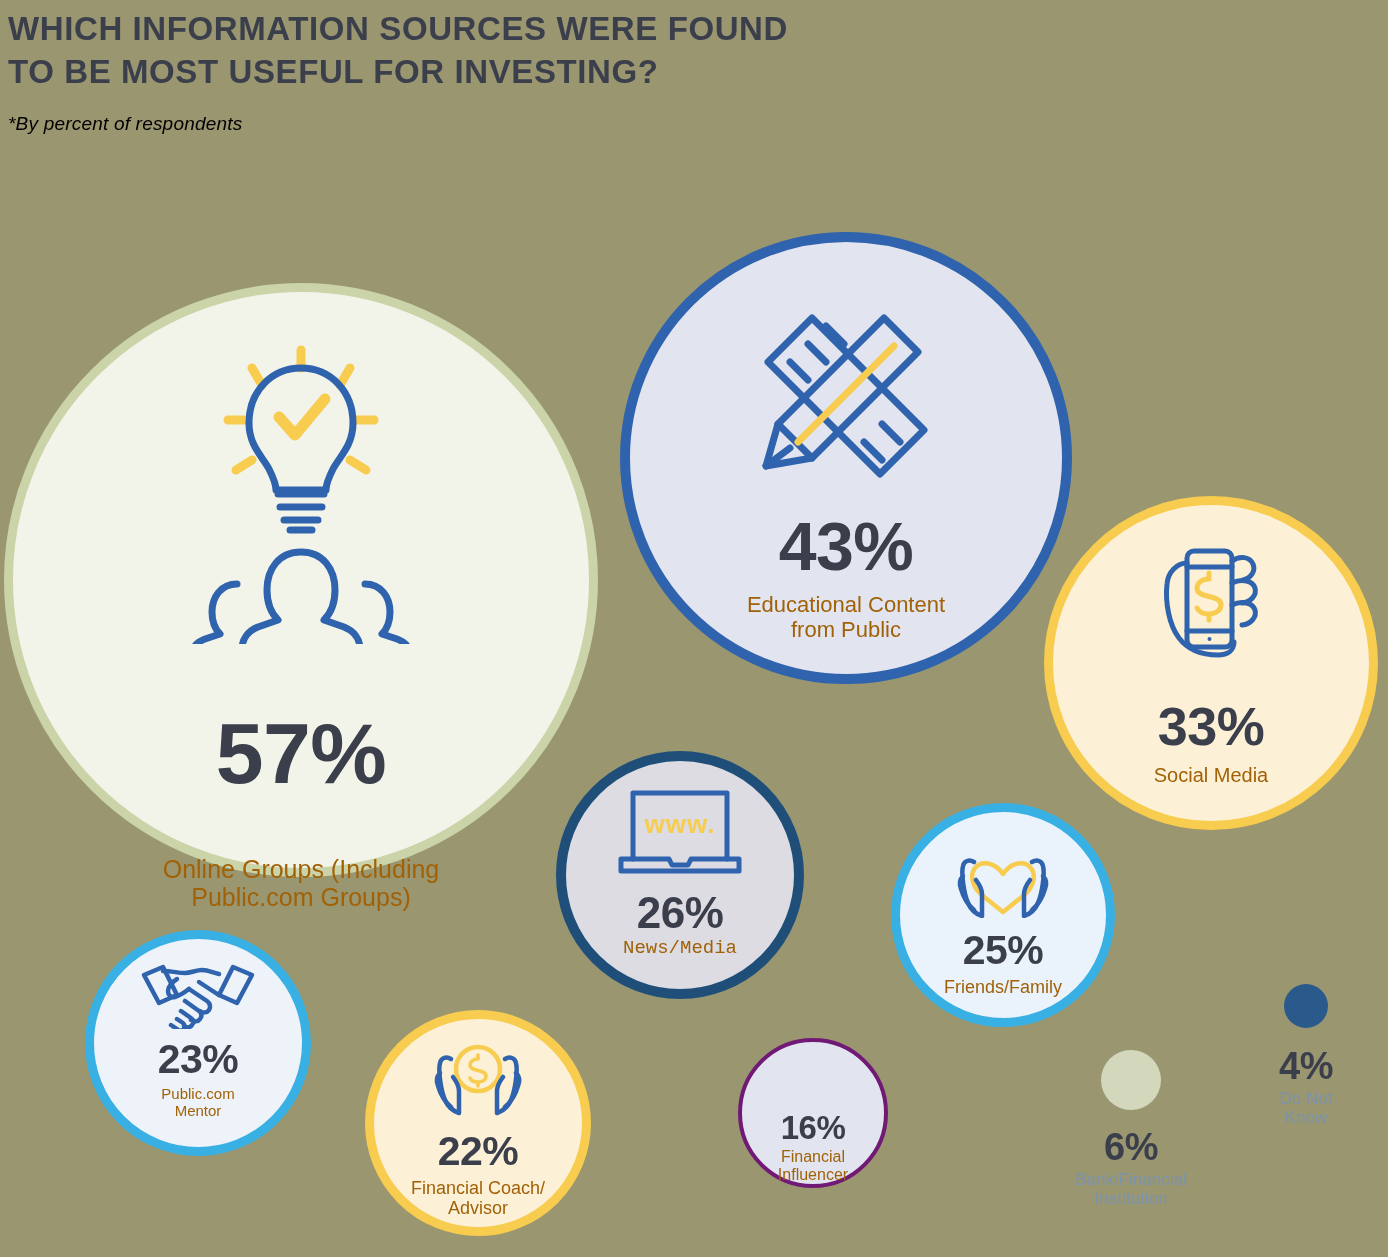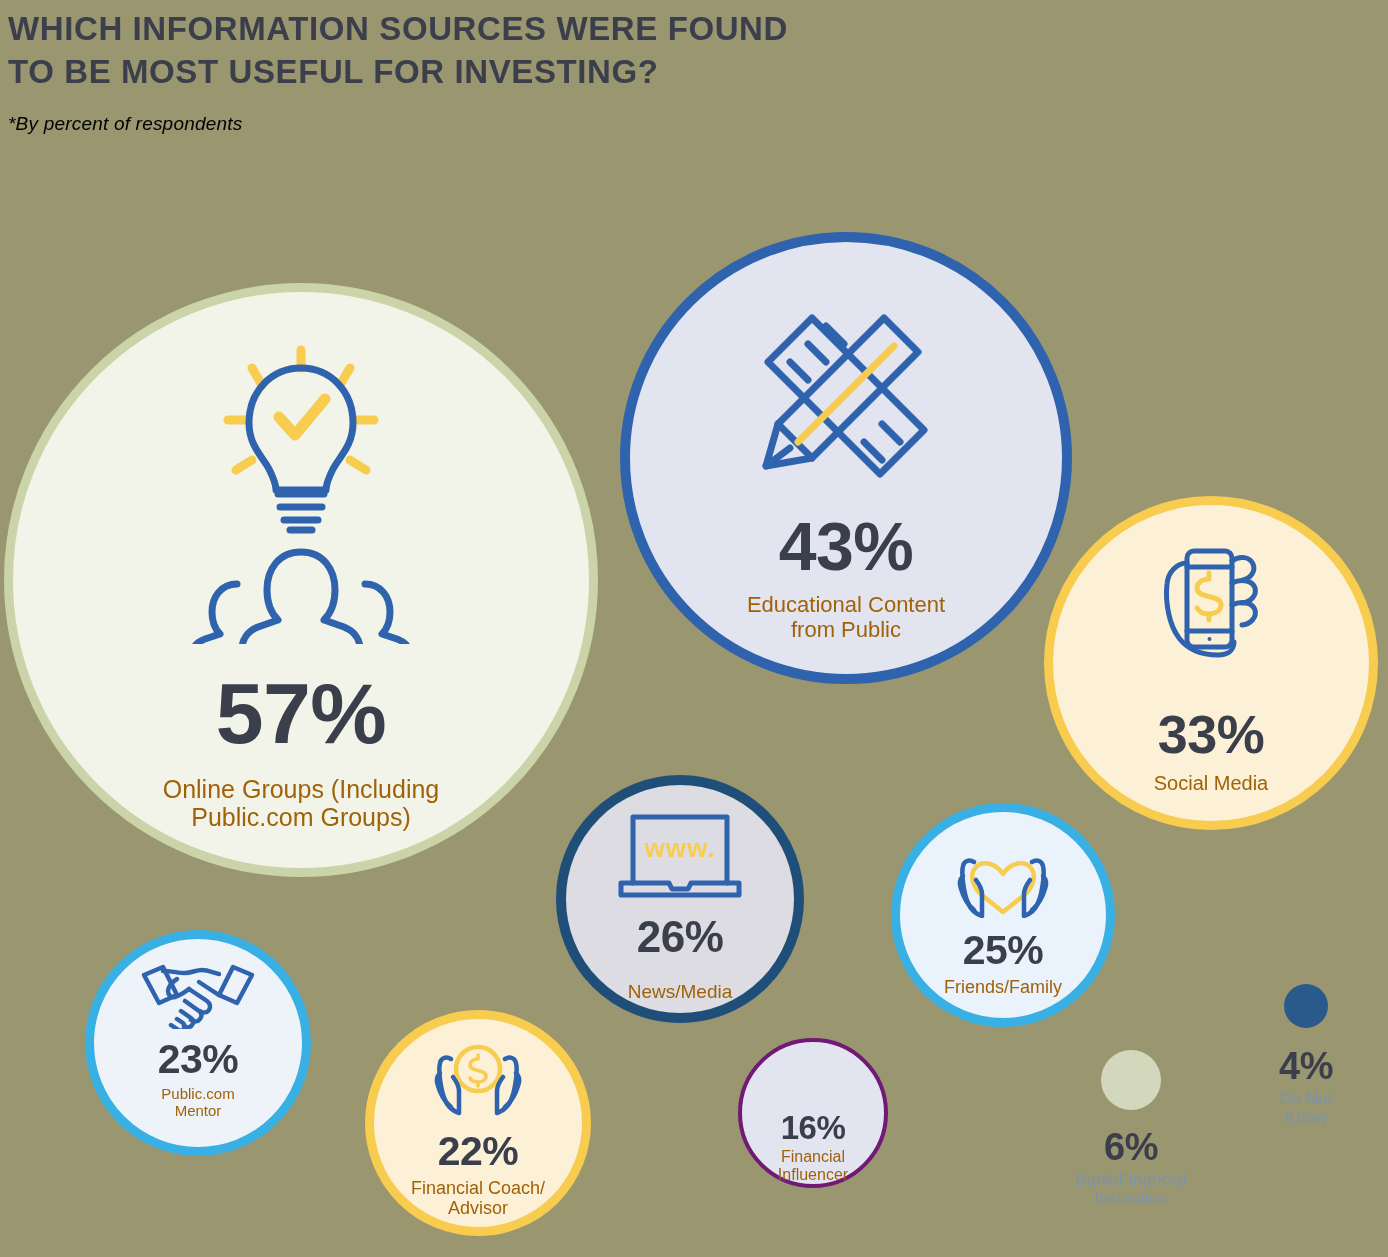--- a/index.html
+++ b/index.html
@@ -66,41 +66,41 @@
   .plain-dot{position:absolute;border-radius:50%;}
   .outside-block{
     position:absolute;text-align:center;
   }
   .outside-block .pct{display:block;}
   .outside-block .lbl{display:block;color:#7b93ad;}
 
   
   #b57{left:4px;  top:283px;  width:594px; height:594px;
        background:#f2f4ea; border:9px solid #cbd3a8;}
-  #b57 .inner{padding-top:52px;}
+  #b57 .inner{padding-top:52px;gap:40px;}
   #b57 .pct{font-size:86px;margin-top:26px;}
   #b57 .lbl{font-size:25px;margin-top:19px;}
 
   #b43{left:620px; top:232px; width:452px; height:452px;
        background:#e2e4f0; border:10px solid #2f63ad;}
   #b43 .inner{padding-top:54px;}
   #b43 .pct{font-size:68px;margin-top:26px;}
   #b43 .lbl{font-size:22px;margin-top:13px;}
 
   #b33{left:1044px; top:496px; width:334px; height:334px;
        background:#fcf1d6; border:9px solid #f8cc4e;}
   #b33 .inner{padding-top:38px;}
-  #b33 .pct{font-size:54px;margin-top:34px;}
+  #b33 .pct{font-size:54px;margin-top:26px;}
   #b33 .lbl{font-size:20px;margin-top:11px;}
 
-  #b26{left:556px; top:775px; width:248px; height:248px;
+  #b26{left:556px; top:751px; width:248px; height:248px;
        background:#dcdce2; border:10px solid #1f4e79;}
   #b26 .inner{padding-top:26px;}
   #b26 .pct{font-size:44px;margin-top:14px;}
-  #b26 .lbl{font-size:19px;margin-top:22px;}
+  #b26 .lbl{font-size:19px;margin-top:3px;font-family:Liberation Mono, monospace;}
 
   #b25{left:891px; top:803px; width:224px; height:224px;
        background:#eaf2fb; border:9px solid #38b0e3;}
   #b25 .inner{padding-top:22px;}
   #b25 .pct{font-size:41px;margin-top:12px;}
   #b25 .lbl{font-size:18px;margin-top:6px;}
 
   #b23{left:85px; top:930px; width:226px; height:226px;
        background:#eef3fa; border:9px solid #38b0e3;}
   #b23 .inner{padding-top:22px;}

